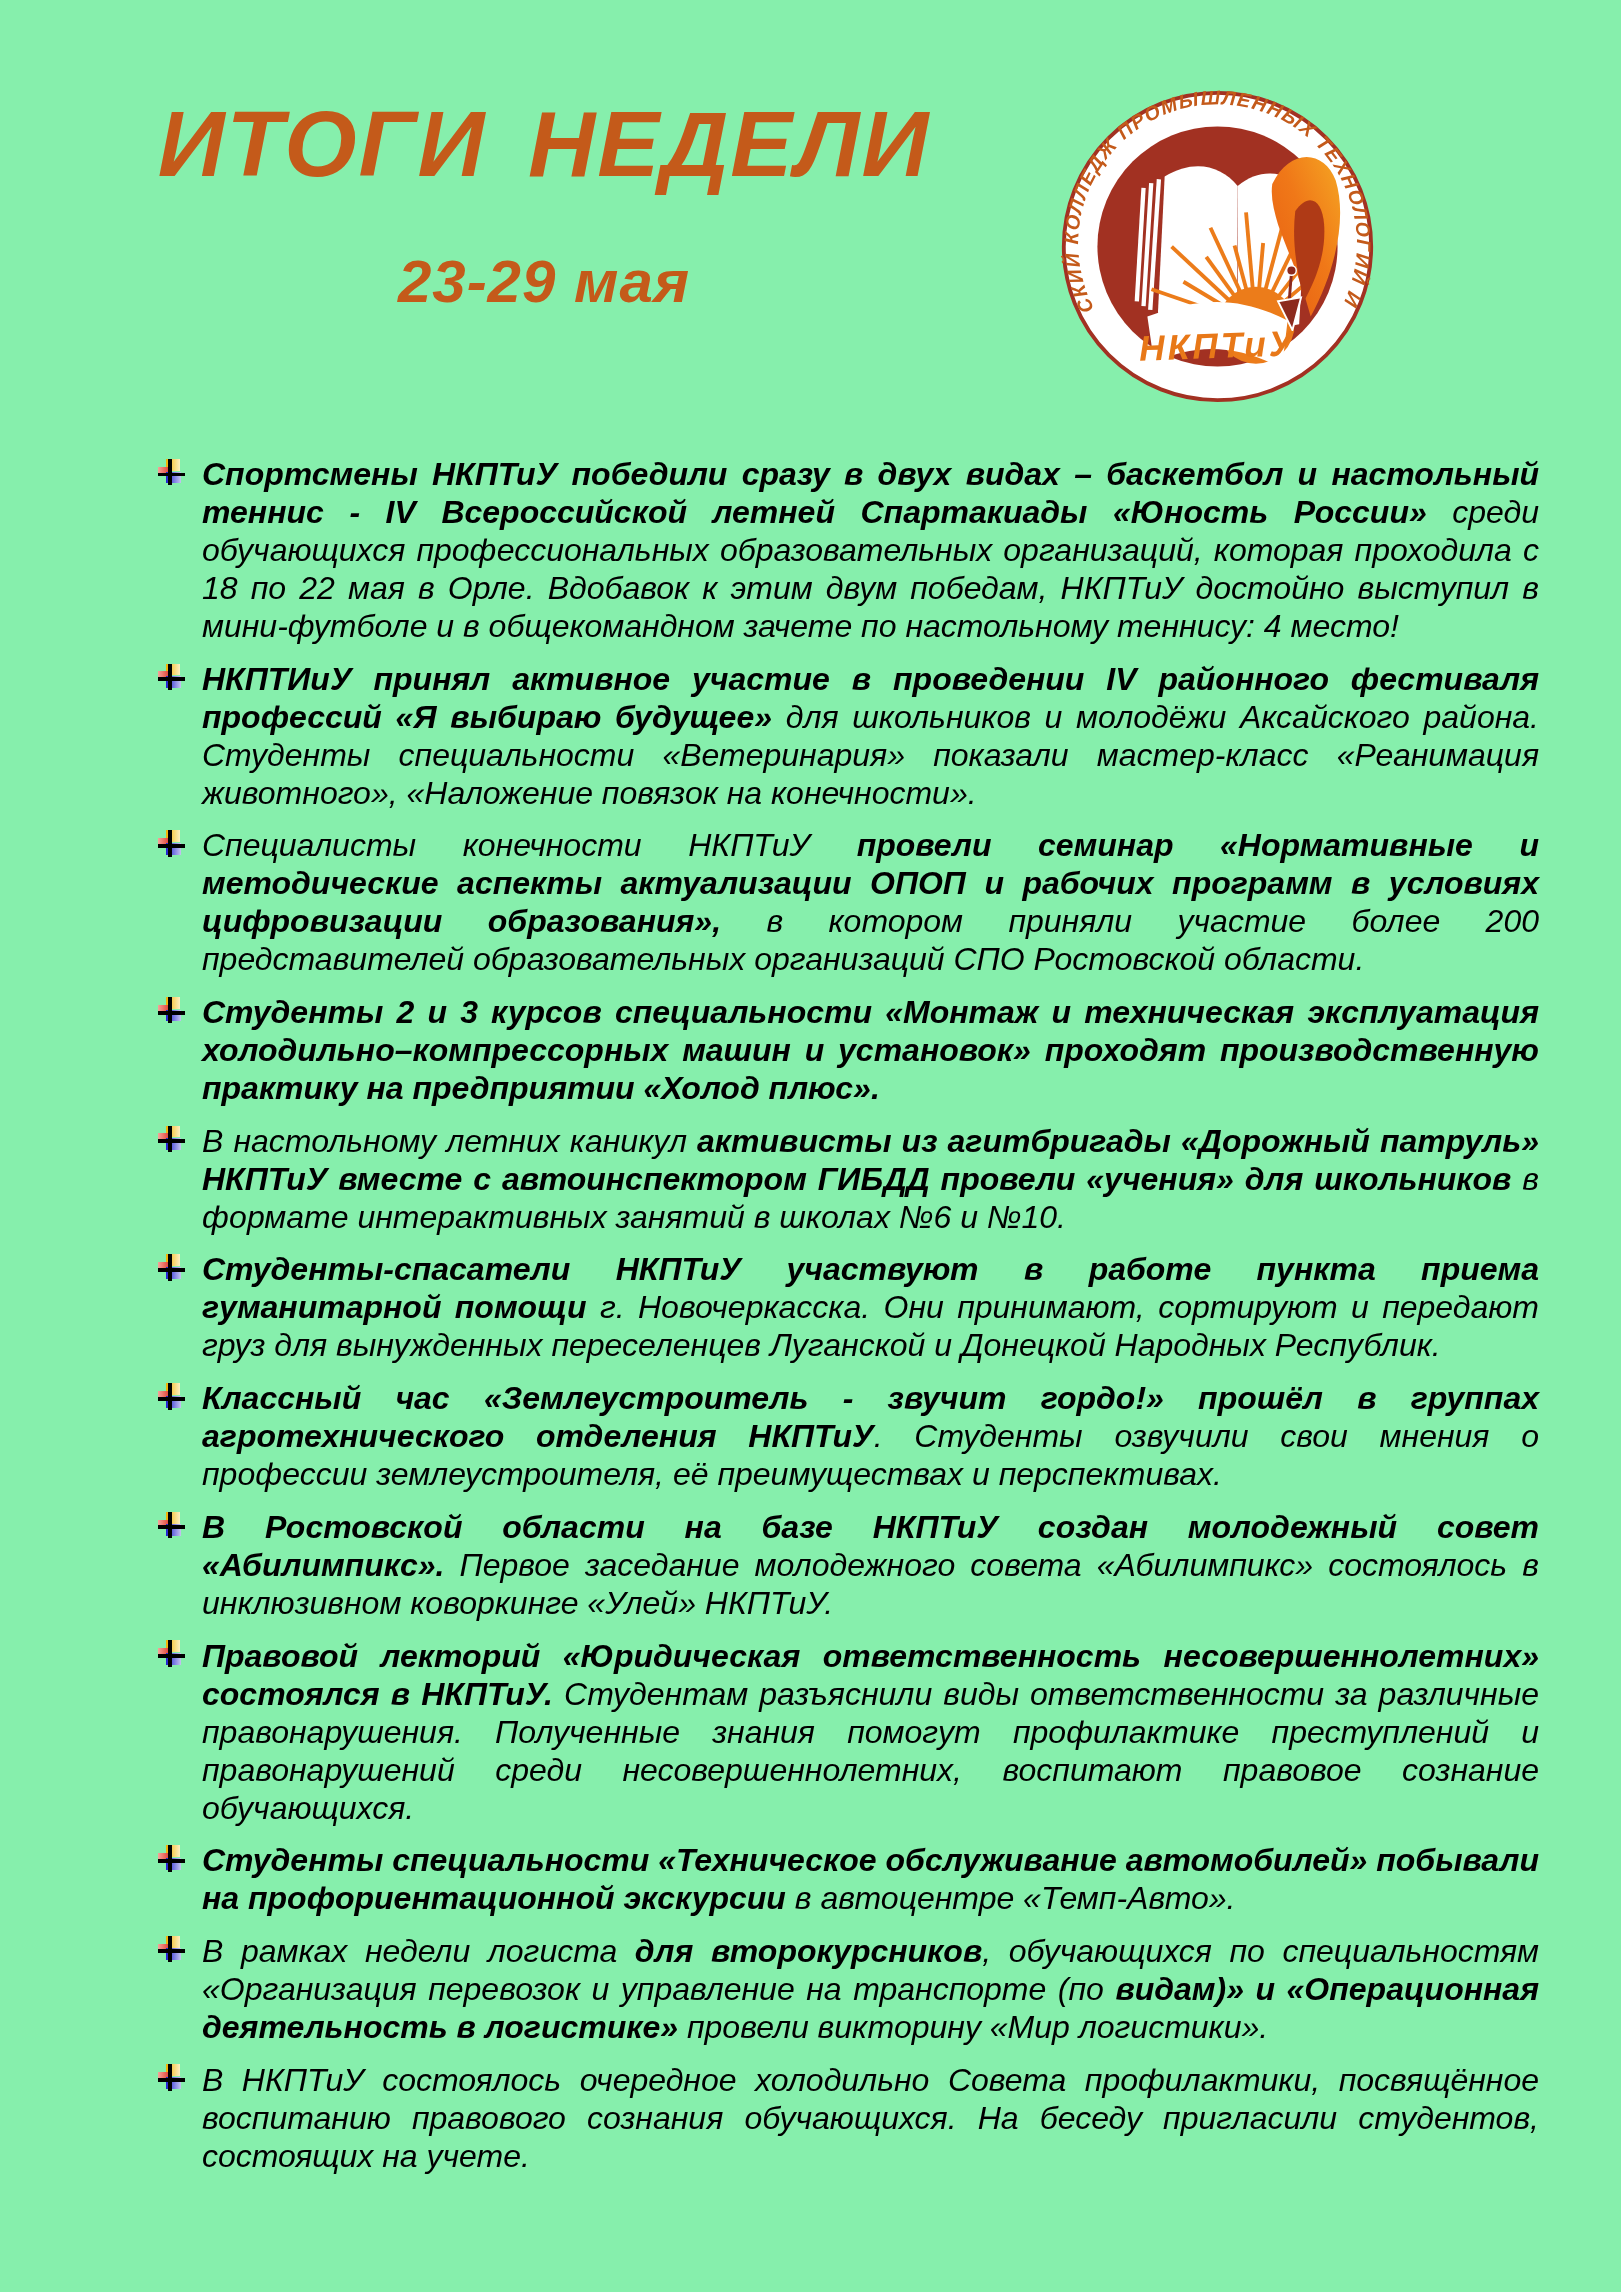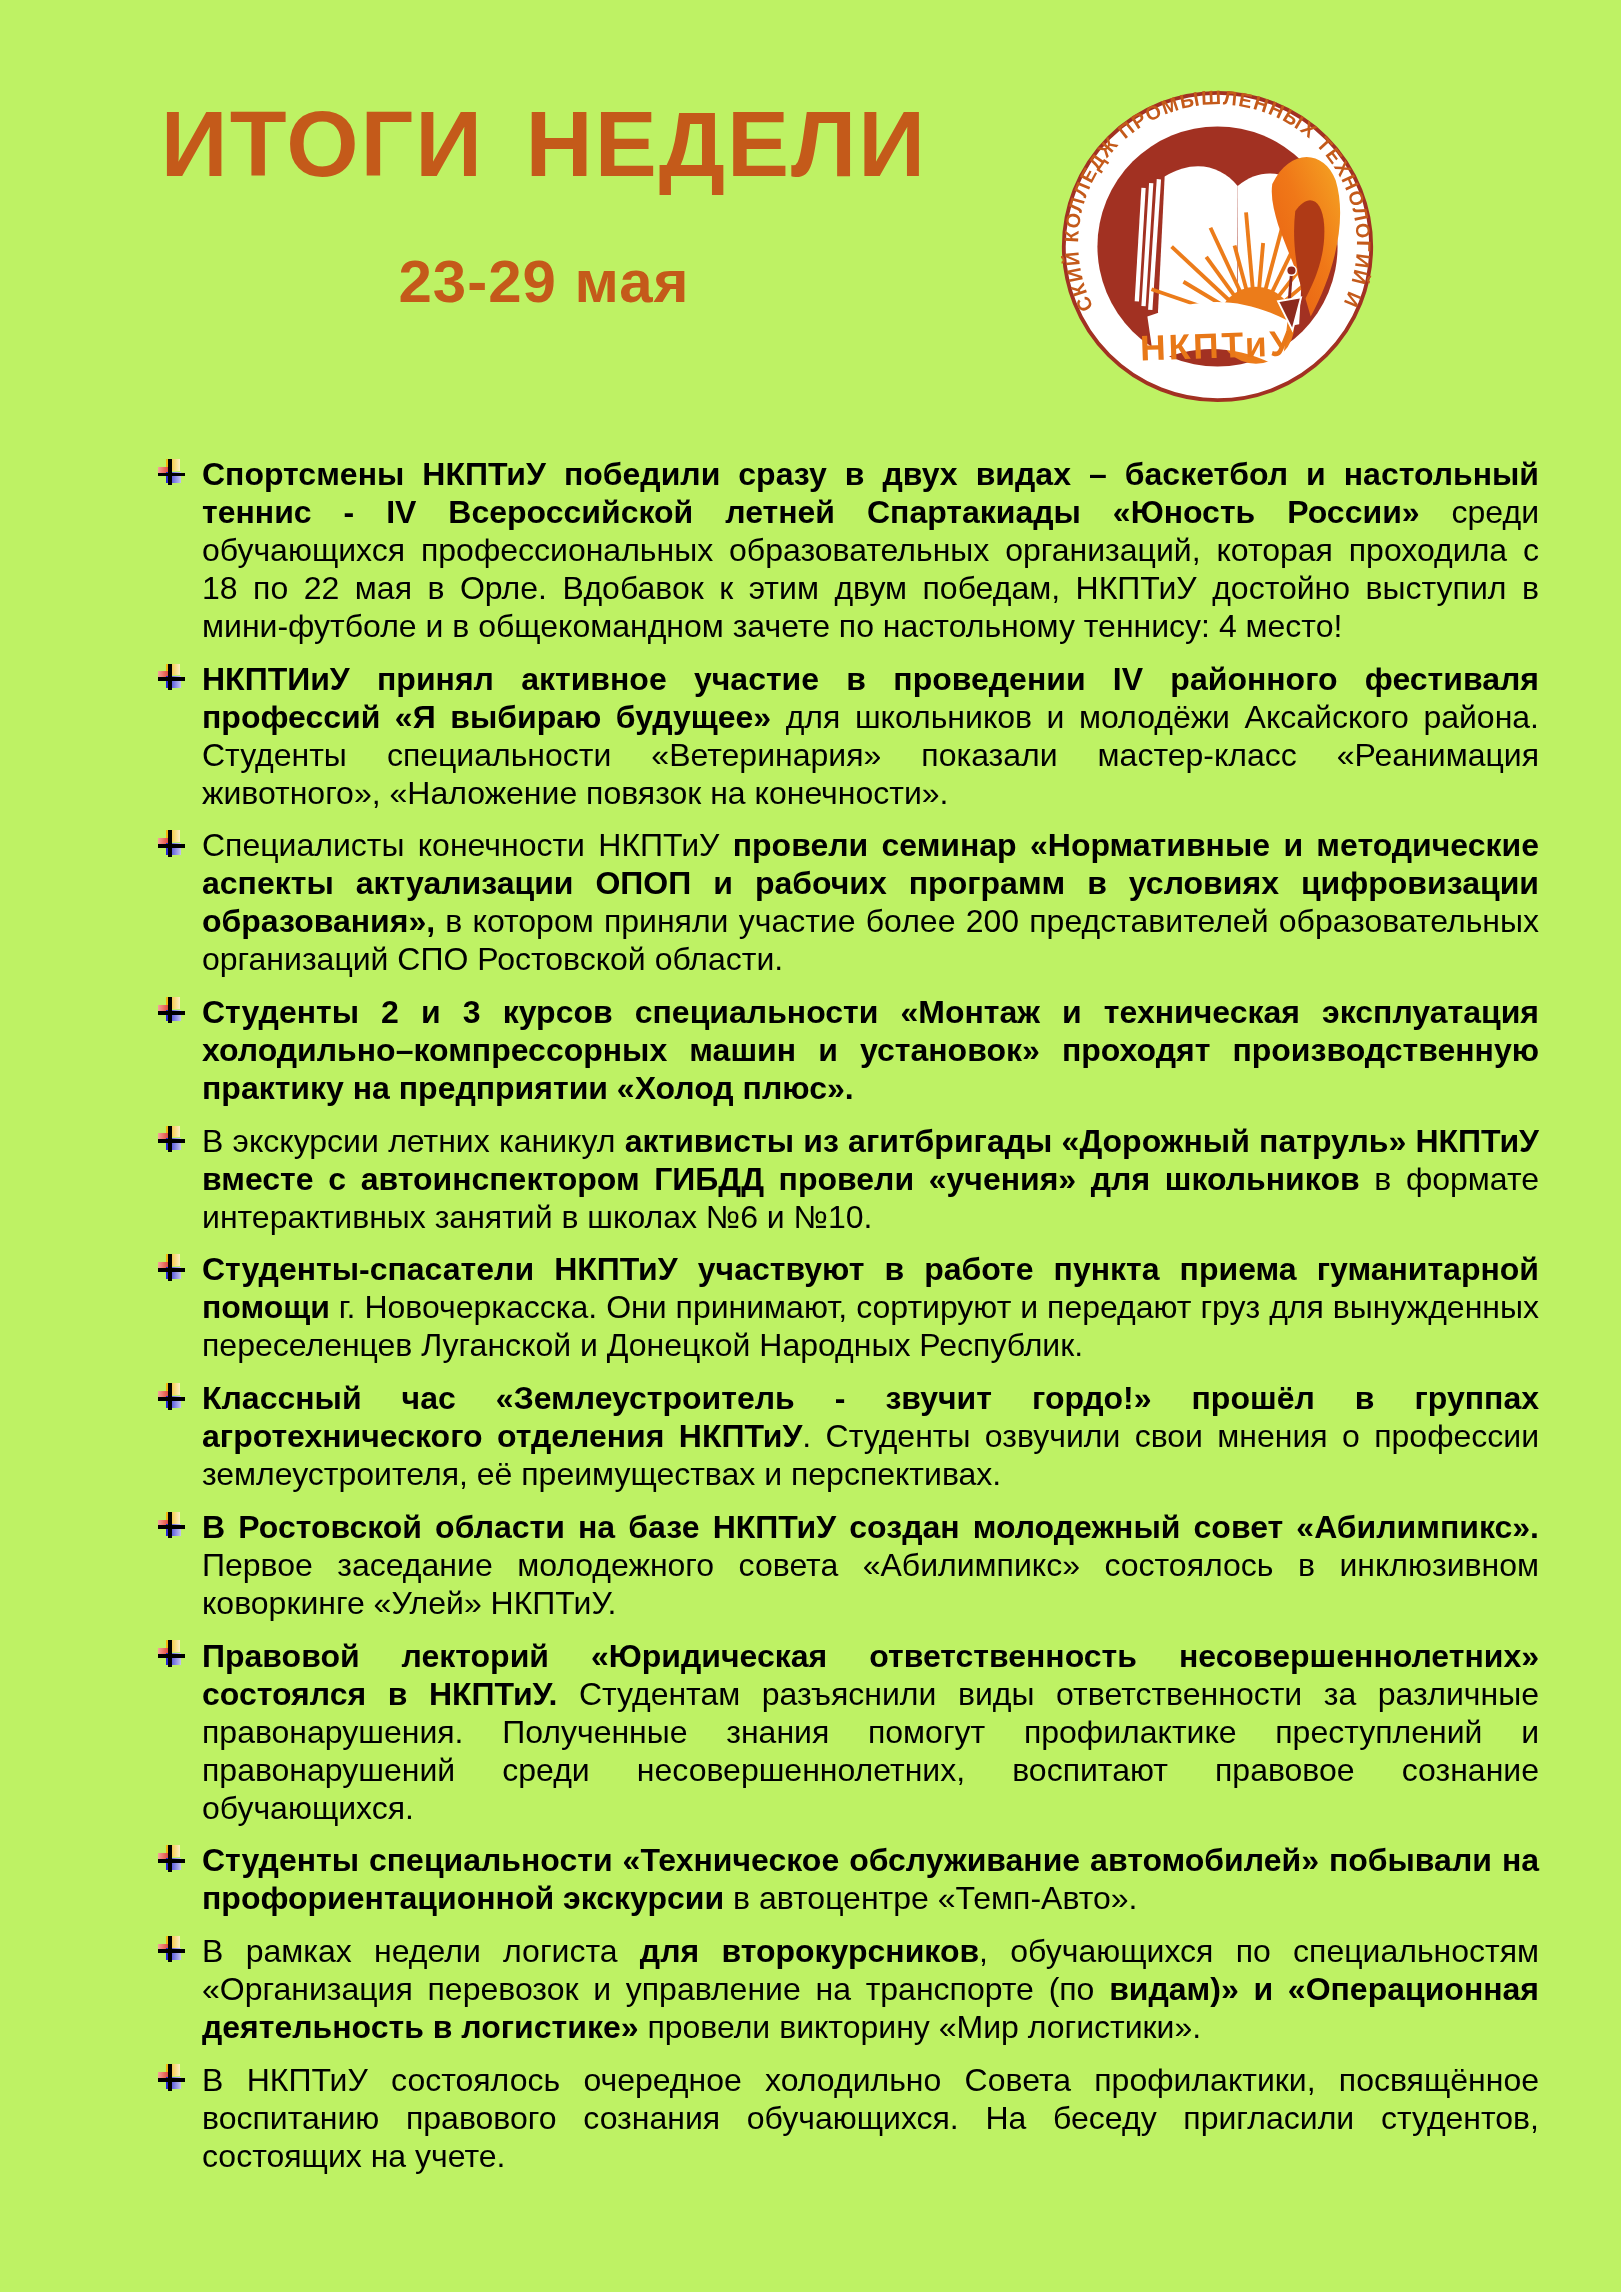--- a/index.html
+++ b/index.html
@@ -1,19 +1,19 @@
 <!DOCTYPE html>
 <html lang="ru"><head>
 <meta charset="utf-8">
 <style>
   html,body { margin:0; padding:0; background:#e8e8e8; }
   .page {
     position:relative; width:1621px; height:2293px; margin:0 auto;
-    background:#bef264; overflow:hidden;
-    font-family:"Liberation Sans", sans-serif; color:#000;
+    background:#86efac; overflow:hidden;
+    font-family:"Liberation Sans", sans-serif; color:#000;font-style:italic;
   }
 
   
   .header { position:absolute; top:0; left:0; right:0; height:431px; }
   .title-block { position:absolute; left:54px; top:98px; width:980px; text-align:center; }
   .page-title {
     margin:0; font-size:93px; line-height:1; font-weight:bold;
     color:#C45A1A; letter-spacing:2px; word-spacing:13.7px; white-space:nowrap;
   }
   .page-subtitle {
@@ -165,21 +165,21 @@
         <p class="news-text"><span class="b">Студенты 2 и 3 курсов специальности «Монтаж и техническая эксплуатация холодильно–компрессорных машин и установок» проходят производственную практику на предприятии «Холод плюс».</span></p>
       </li>
       <li class="news-item">
         <span class="bullet-icon">
           <i class="bi-y"></i>
           <i class="bi-r"></i>
           <i class="bi-b"></i>
           <i class="bi-v"></i>
           <i class="bi-h"></i>
         </span>
-        <p class="news-text"><span>В экскурсии летних каникул </span><span class="b">активисты из агитбригады «Дорожный патруль» НКПТиУ вместе с автоинспектором ГИБДД провели «учения» для школьников</span><span> в формате интерактивных занятий в школах №6 и №10.</span></p>
+        <p class="news-text"><span>В настольному летних каникул </span><span class="b">активисты из агитбригады «Дорожный патруль» НКПТиУ вместе с автоинспектором ГИБДД провели «учения» для школьников</span><span> в формате интерактивных занятий в школах №6 и №10.</span></p>
       </li>
       <li class="news-item">
         <span class="bullet-icon">
           <i class="bi-y"></i>
           <i class="bi-r"></i>
           <i class="bi-b"></i>
           <i class="bi-v"></i>
           <i class="bi-h"></i>
         </span>
         <p class="news-text"><span class="b">Студенты-спасатели НКПТиУ участвуют в работе пункта приема гуманитарной помощи</span><span> г. Новочеркасска. Они принимают, сортируют и передают груз для вынужденных переселенцев Луганской и Донецкой Народных Республик.</span></p>

